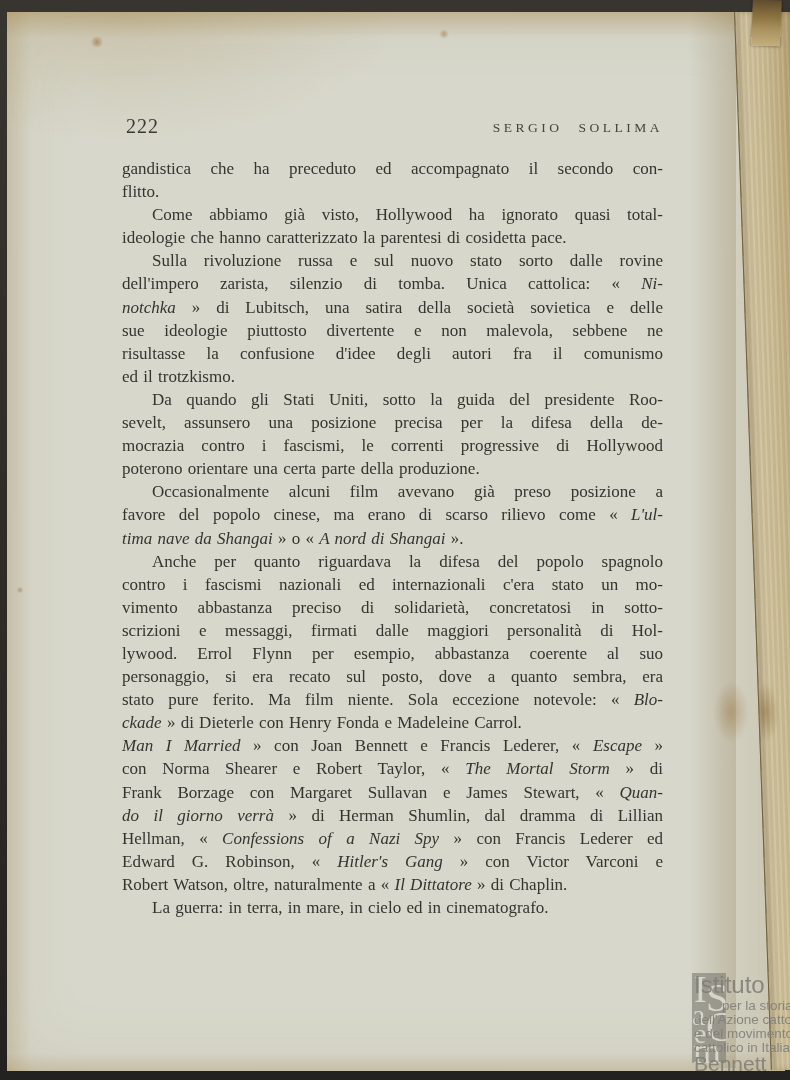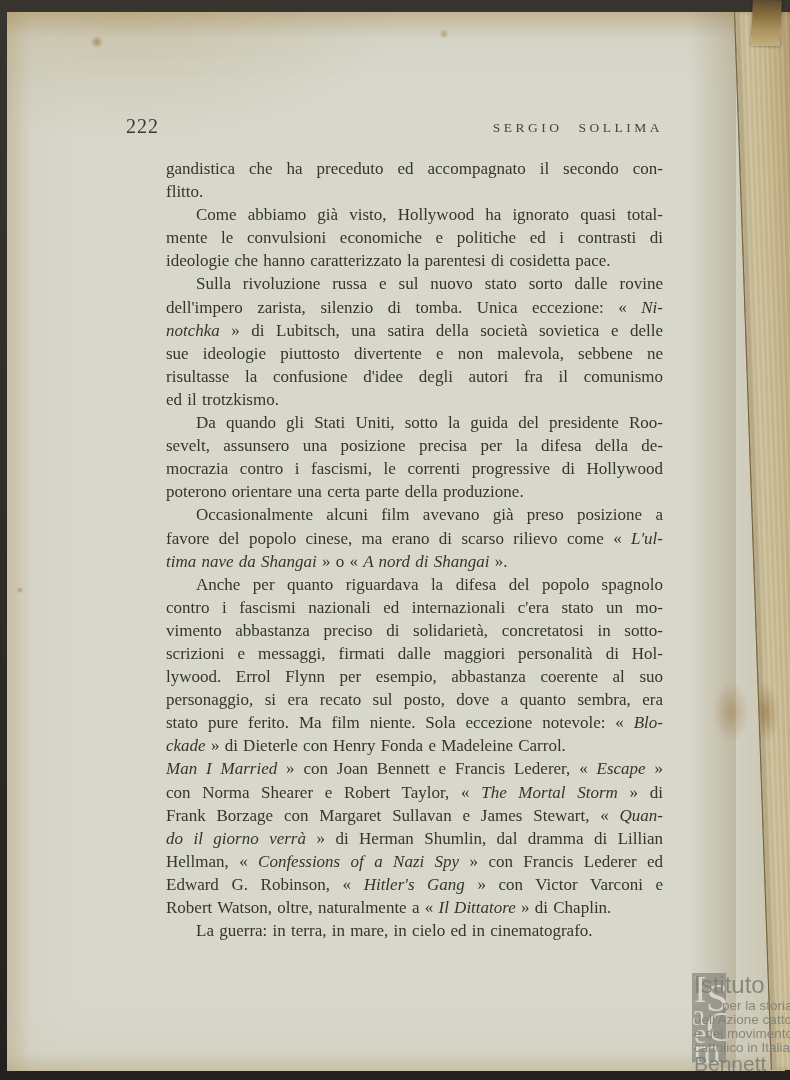--- a/index.html
+++ b/index.html
@@ -55,21 +55,21 @@
   }
   .running-title{
     position:absolute;left:122px;top:120px;width:541px;text-align:right;
     font-size:13.5px;color:#45443e;letter-spacing:3.5px;word-spacing:9px;
   }
   .body-text{
     position:absolute;left:122px;top:157px;width:541px;
     font-size:17px;line-height:23.1px;color:#35342f;
     word-spacing:1px;
   }
-  .line{text-align:justify;text-align-last:justify;margin-left:44px;}
+  .line{text-align:justify;text-align-last:justify;}
   .line.last{text-align-last:left;}
   .line.indent{text-indent:30px;}
   .it{font-style:italic;}
   
   .wm{position:absolute;z-index:5;}
   .wm-box{
     position:absolute;left:662px;top:973px;width:34px;height:90px;
     background:rgba(124,124,117,.62);overflow:hidden;
   }
   .wm-box span{
@@ -102,24 +102,23 @@
   <div class="page-edge"></div>
   <div class="page-tab"></div>
 
   <div class="pagenum">222</div>
   <div class="running-title">SERGIO SOLLIMA</div>
 
   <div class="body-text">
       <div class="line"><span>gandistica che ha preceduto ed accompagnato il secondo con-</span></div>
       <div class="line last"><span>flitto.</span></div>
       <div class="line indent"><span>Come abbiamo già visto, Hollywood ha ignorato quasi total-</span></div>
-      <div class="line"><span>mente le convulsioni economiche e politiche ed i contrasti di</span></div>
       <div class="line last"><span>ideologie che hanno caratterizzato la parentesi di cosidetta pace.</span></div>
       <div class="line indent"><span>Sulla rivoluzione russa e sul nuovo stato sorto dalle rovine</span></div>
-      <div class="line"><span>dell'impero zarista, silenzio di tomba. Unica eccezione: « </span><span class="it">Ni-</span></div>
+      <div class="line"><span>dell'impero zarista, silenzio di tomba. Unica cattolica: « </span><span class="it">Ni-</span></div>
       <div class="line"><span class="it">notchka</span><span> » di Lubitsch, una satira della società sovietica e delle</span></div>
       <div class="line"><span>sue ideologie piuttosto divertente e non malevola, sebbene ne</span></div>
       <div class="line"><span>risultasse la confusione d'idee degli autori fra il comunismo</span></div>
       <div class="line last"><span>ed il trotzkismo.</span></div>
       <div class="line indent"><span>Da quando gli Stati Uniti, sotto la guida del presidente Roo-</span></div>
       <div class="line"><span>sevelt, assunsero una posizione precisa per la difesa della de-</span></div>
       <div class="line"><span>mocrazia contro i fascismi, le correnti progressive di Hollywood</span></div>
       <div class="line last"><span>poterono orientare una certa parte della produzione.</span></div>
       <div class="line indent"><span>Occasionalmente alcuni film avevano già preso posizione a</span></div>
       <div class="line"><span>favore del popolo cinese, ma erano di scarso rilievo come « </span><span class="it">L'ul-</span></div>

